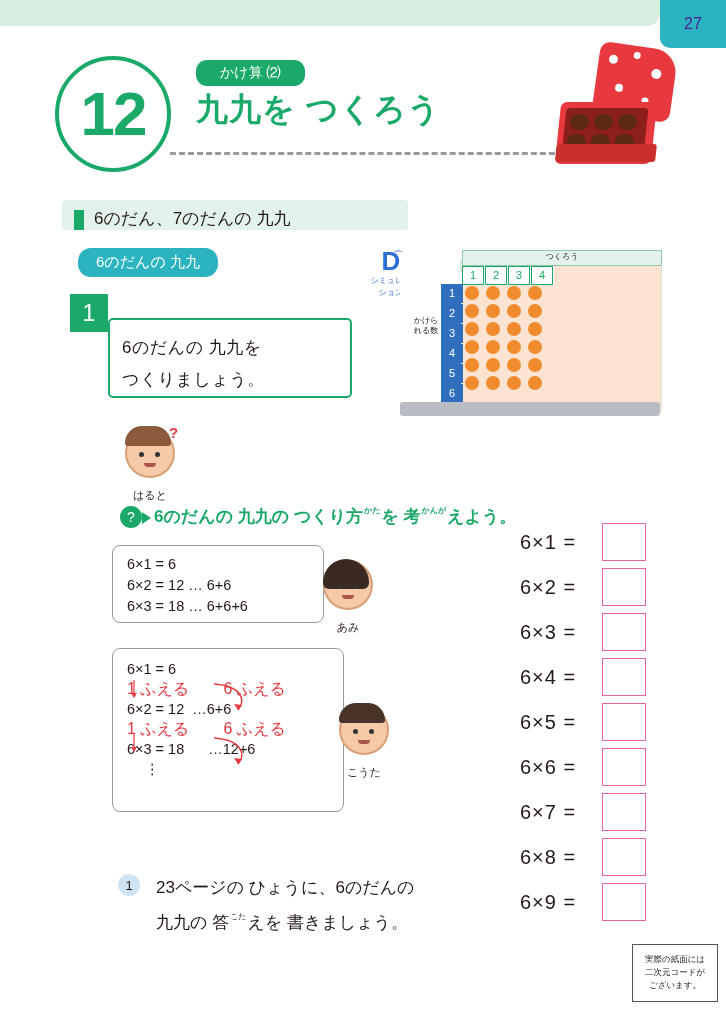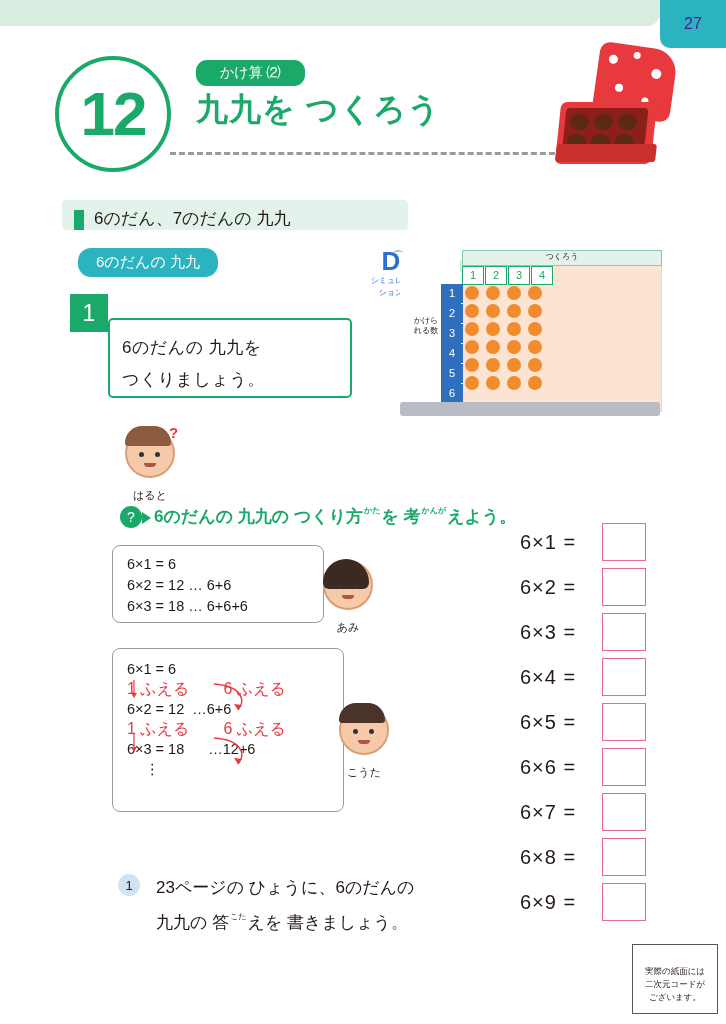--- a/index.html
+++ b/index.html
@@ -256,21 +256,21 @@
   .prob-label { font-size:20px; width:82px; letter-spacing:1px; }
   .prob-answer {
     width:42px; height:36px; border:1.5px solid #e8669a; background:#fff;
   }
 
   
   .note-box {
     position:absolute; left:632px; top:944px; width:84px; height:48px;
     border:1px solid #555; background:#fff;
     font-size:8.5px; line-height:13px; text-align:center;
-    padding-top:20px; color:#231815;
+    padding-top:8px; color:#231815;
   }
 </style>
 </head>
 <body>
 
 <div class="page">
 
   <div class="top-band"></div>
   <div class="page-tab">
     <span>27</span>

